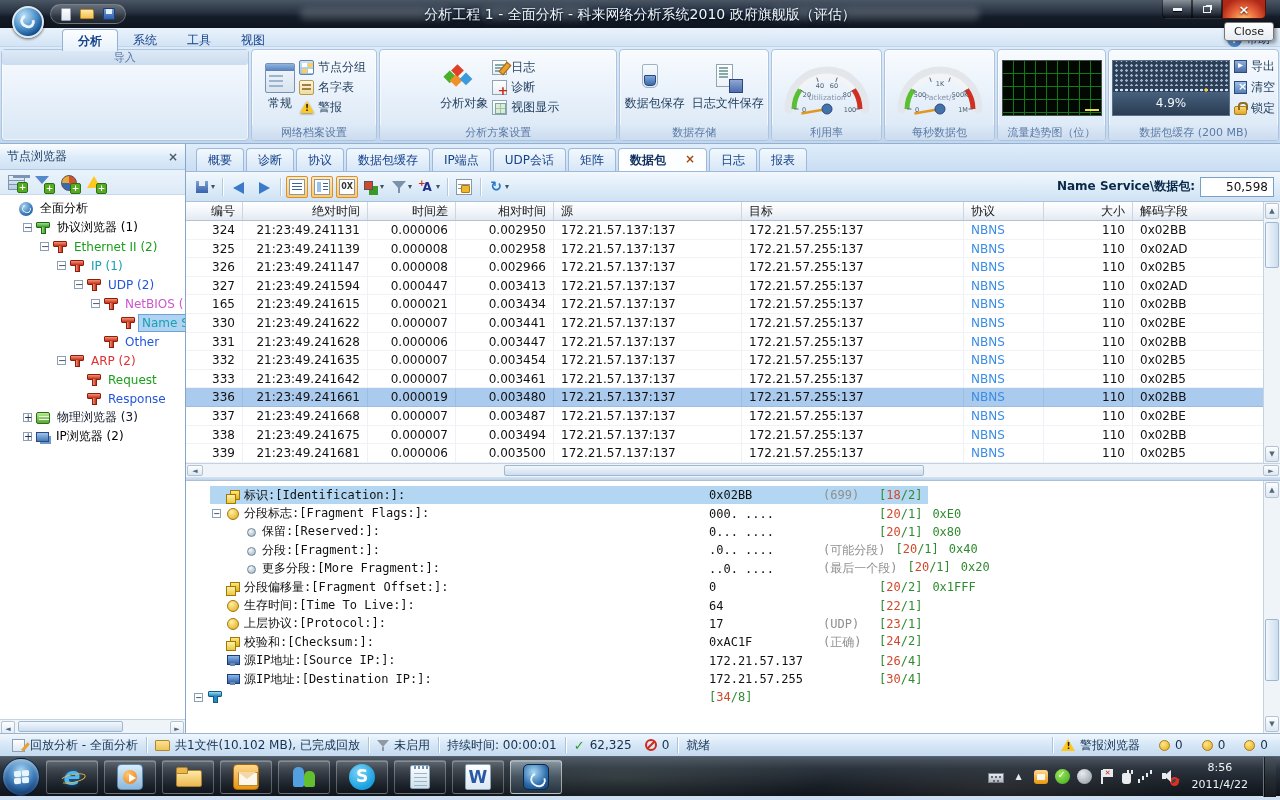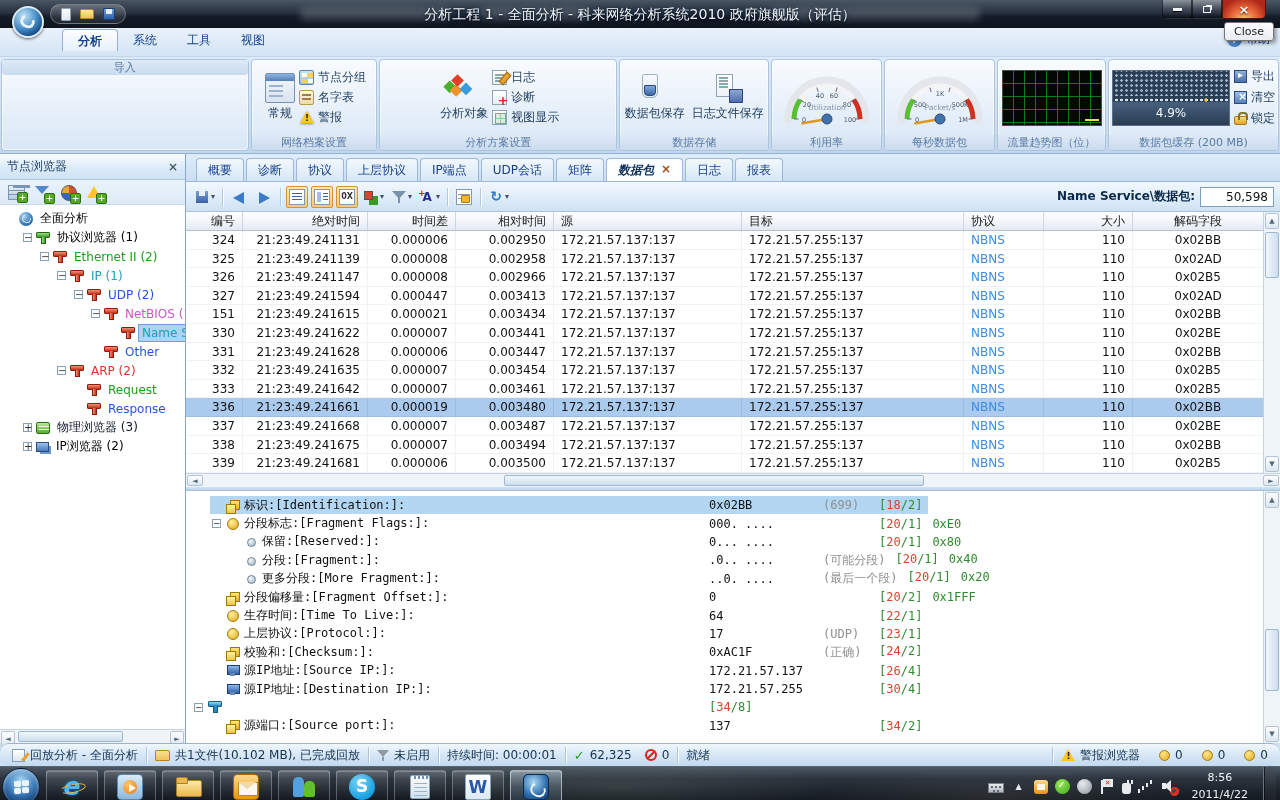--- a/index.html
+++ b/index.html
@@ -27,21 +27,21 @@
     background:linear-gradient(rgba(255,255,255,.35),rgba(255,255,255,.1) 45%,rgba(0,0,0,.25)); }
   .wb.first { border-radius:0 0 0 5px; }
   .wb .g-min { width:9px; height:3px; background:#f2f6fa; box-shadow:0 1px 1px #000; }
   .wb .g-rest { width:8px; height:7px; border:1px solid #f2f6fa; box-shadow:2px -2px 0 -1px #f2f6fa; }
   .wb.close { width:44px; border-radius:0 0 5px 0; color:#fff; font-weight:bold; font-size:13px;
     background:radial-gradient(circle at 50% 120%, #ffd27a, #e8663a 45%, #b02818 80%); text-shadow:0 1px 2px #400; }
   #close-tooltip { position:absolute; right:6px; top:22px; z-index:60; padding:2px 9px; font-size:11px; color:#222;
     background:linear-gradient(#ffffff,#e6ebf2); border:1px solid #767676; border-radius:3px; box-shadow:2px 2px 4px rgba(0,0,0,.45); }
 
   
-  #tabrow { position:relative; height:29px; background:linear-gradient(#e9f2fb,#d3e4f5); flex:none; border-bottom:1px solid #c3d5ea; }
+  #tabrow { position:relative; height:19px; background:linear-gradient(#e9f2fb,#d3e4f5); flex:none; border-bottom:1px solid #c3d5ea; }
   #ribbon-tabs { position:absolute; left:62px; top:1px; display:flex; height:22px; }
   .rtab { padding:3px 15px 0; color:#15428b; font-size:12px; }
   .rtab.active { background:linear-gradient(#fdfeff,#e6f0fa); border:1px solid #96b1d4; border-bottom:none; border-radius:4px 4px 0 0; font-weight:bold; }
   #help-area { position:absolute; right:10px; top:3px; display:flex; align-items:center; gap:4px; color:#15428b; }
   .help-q { width:15px; height:15px; border-radius:50%; background:radial-gradient(circle at 35% 30%,#8fc2ee,#2565c0); color:#fff; font-size:10px; font-weight:bold; text-align:center; line-height:15px; }
 
   
   #ribbon { height:97px; flex:none; display:flex; align-items:stretch; padding:2px 1px; gap:2px;
     background:linear-gradient(#dcebfa,#cfe0f3 55%,#c2d7ed); border-bottom:1px solid #93afd2; }
   .rgroup { display:flex; flex-direction:column; border:1px solid #aec3dd; border-radius:4px;
@@ -153,21 +153,21 @@
   .i-phys-browser::before { content:""; position:absolute; left:2px; top:3px; width:10px; height:1.5px; background:#e8f8d8; box-shadow:0 3px 0 #e8f8d8; }
   .i-ip-browser { width:13px; height:10px; background:linear-gradient(#9cc4ec,#4878b8); border:1px solid #2c4a80; box-shadow:3px 3px 0 -1px #6898cc; }
   .tlabel { padding:1px 3px; }
   .tlabel.sel { background:#b0d3f2; outline:1px solid #6ba3d8; }
 
   
   #main { flex:1; display:flex; flex-direction:column; min-width:0; }
   #doc-tabs { height:28px; flex:none; display:flex; align-items:flex-end; gap:2px; padding:4px 4px 0 10px;
     background:linear-gradient(#dfedfb,#c9ddf2); border-bottom:1px solid #9db8d8; }
   .dtab { height:23px; padding:3px 11px 0; color:#15428b; background:linear-gradient(#f2f8fd,#d7e7f7); border:1px solid #9db8d8; border-bottom:none; border-radius:4px 4px 0 0; white-space:nowrap; }
-  .dtab.active { background:#fdfeff; color:#10305e; font-weight:bold; display:flex; gap:7px;font-style:italic; }
+  .dtab.active { background:#fdfeff; color:#10305e; font-weight:bold; display:flex; gap:19px; }
   .dtab .x { color:#a04a10; font-weight:bold; }
   #ptoolbar { height:30px; flex:none; display:flex; align-items:center; gap:3px; padding:0 6px;
     background:linear-gradient(#f2f8fd,#dcebf8 60%,#cfe2f3); border-bottom:1px solid #a9c2dc; }
   .tbtn { height:22px; min-width:22px; display:flex; align-items:center; justify-content:center; gap:1px; border-radius:2px; padding:0 2px; }
   .tbtn.on { background:linear-gradient(#ffe9bc,#ffc968); border:1px solid #d89030; }
   .tsep { width:1px; height:18px; background:#b4c8de; box-shadow:1px 0 0 #fff; margin:0 2px; }
   .caret { font-size:8px; color:#40506a; }
   .mi { position:relative; width:16px; height:16px; display:inline-block; }
   .mi-save { background:linear-gradient(#7da0d4,#3a62a8) content-box; padding:2px; }
   .mi-save::after { content:""; position:absolute; left:5px; top:2px; width:6px; height:5px; background:#e8eef6; }
@@ -200,21 +200,21 @@
   #ptable { flex:1; min-width:0; display:flex; flex-direction:column; }
   #phead { height:19px; flex:none; display:flex; background:linear-gradient(#ffffff,#f0f4f9 60%,#e2e9f2); border-bottom:1px solid #b5c2d4; }
   .hcell { border-right:1px solid #ccd6e2; padding:0 7px; line-height:18px; color:#1a1a1a; white-space:nowrap; overflow:hidden; flex:none; }
   #pbody { flex:1; overflow:hidden; }
   .prow { display:flex; height:18.6px; line-height:18.4px; border-bottom:1px solid #f0f2f6; background:#fff; }
   .prow.sel { background:#abcbee; border-bottom-color:#9cbce4; }
   .pcell { border-right:1px solid #eef1f5; padding:0 7px; white-space:nowrap; overflow:hidden; color:#111; flex:none; }
   .prow.sel .pcell { border-right-color:#9cbce4; }
   .ar { text-align:right; }
   .proto { color:#3b8ce4; }
-  .c0{width:57px}.c1{width:125px}.c2{width:88px}.c3{width:98px}.c4{width:188px}.c5{width:222px}.c6{width:80px}.c7{width:89px}.c8{flex:1 1 auto !important; border-right:none;text-align:center;}
+  .c0{width:57px}.c1{width:125px}.c2{width:88px}.c3{width:98px}.c4{width:188px}.c5{width:222px}.c6{width:80px}.c7{width:89px}.c8{flex:1 1 auto !important; border-right:none;}
 
   .vscroll { width:17px; flex:none; display:flex; flex-direction:column; background:#eff4f9; border-left:1px solid #c4d2e2; }
   .sbtn { height:16px; flex:none; display:flex; align-items:center; justify-content:center; font-size:7px; color:#50687e;
     background:linear-gradient(#fdfeff,#dde7f1); border:1px solid #b4c2d4; border-radius:2px; margin:1px; }
   .strack { flex:1; position:relative; }
   .sthumb { position:absolute; left:1px; right:1px; border-radius:2px; background:linear-gradient(90deg,#f2f7fc,#cdddee); border:1px solid #9fb8d2; }
   #hscroll { height:14px; flex:none; display:flex; background:#eff4f9; border-top:1px solid #c4d2e2; }
   #hscroll .sbtn { width:16px; height:auto; margin:1px; }
   #hscroll .strack { flex:1; position:relative; }
   #hscroll .sthumb { top:1px; bottom:1px; left:300px; width:420px; background:linear-gradient(#f2f7fc,#cdddee); }
@@ -246,21 +246,21 @@
   .dhdr .dlabel { color:#0018c8; font-weight:bold; text-decoration:underline; }
 
   
   #sb-hscroll { height:14px; flex:none; display:flex; background:#eff4f9; border-top:1px solid #c4d2e2; }
   #sb-hscroll .sbtn { width:14px; margin:1px; }
   #sb-hscroll .strack { flex:1; position:relative; }
   #sb-hscroll .sthumb { top:1px; bottom:1px; left:2px; width:105px; background:linear-gradient(#f2f7fc,#cdddee); }
 
   
   #statusbar { height:23px; flex:none; display:flex; align-items:center; color:#14324f; font-size:12px;
-    background:linear-gradient(#f0f7fd,#d6e7f7 50%,#c4daee); border-top:1px solid #98b4d4; padding:0 4px;border-radius:9px; }
+    background:linear-gradient(#f0f7fd,#d6e7f7 50%,#c4daee); border-top:1px solid #98b4d4; padding:0 4px; }
   .sseg { display:flex; align-items:center; gap:5px; padding:0 8px; white-space:nowrap; }
   .sseg.grow { flex:1; }
   .ssep { width:1px; height:16px; background:#a8c4de; box-shadow:1px 0 0 #fff; }
   .si { position:relative; display:inline-block; }
   .si-replay { width:13px; height:13px; background:linear-gradient(#fff,#dce6f0); border:1px solid #8aa0b8; }
   .si-replay::after { content:""; position:absolute; right:-3px; bottom:-1px; width:3px; height:10px; background:#e8a030; transform:rotate(40deg); }
   .si-folder { width:15px; height:11px; background:linear-gradient(#fbe194,#eec35a); border:1px solid #b08626; border-radius:1px 2px 1px 1px; }
   .si-funnel::before { content:""; display:block; border-left:6px solid transparent; border-right:6px solid transparent; border-top:7px solid #8f9aa6; }
   .si-funnel::after { content:""; display:block; margin-left:5px; width:2px; height:4px; background:#8f9aa6; }
   .si-check { color:#28a028; font-weight:bold; font-size:13px; }
@@ -623,21 +623,21 @@
           </span>
         <span class="sbtn">►</span>
       </div>
     </div>
 
     <div id="main">
       <div id="doc-tabs">
           <div class="dtab"><span>概要</span></div>
           <div class="dtab"><span>诊断</span></div>
           <div class="dtab"><span>协议</span></div>
-          <div class="dtab"><span>上层协议</span></div>
+          <div class="dtab"><span>数据包缓存</span></div>
           <div class="dtab"><span>IP端点</span></div>
           <div class="dtab"><span>UDP会话</span></div>
           <div class="dtab"><span>矩阵</span></div>
           <div class="dtab active">
             <span>数据包</span>
             <span class="x">×</span>
           </div>
           <div class="dtab"><span>日志</span></div>
           <div class="dtab"><span>报表</span></div>
         </div>
@@ -744,21 +744,21 @@
                 <div class="pcell c1 ar">21:23:49.241594</div>
                 <div class="pcell c2 ar">0.000447</div>
                 <div class="pcell c3 ar">0.003413</div>
                 <div class="pcell c4">172.21.57.137:137</div>
                 <div class="pcell c5">172.21.57.255:137</div>
                 <div class="pcell c6 proto">NBNS</div>
                 <div class="pcell c7 ar">110</div>
                 <div class="pcell c8">0x02AD</div>
               </div>
               <div class="prow">
-                <div class="pcell c0 ar">151</div>
+                <div class="pcell c0 ar">165</div>
                 <div class="pcell c1 ar">21:23:49.241615</div>
                 <div class="pcell c2 ar">0.000021</div>
                 <div class="pcell c3 ar">0.003434</div>
                 <div class="pcell c4">172.21.57.137:137</div>
                 <div class="pcell c5">172.21.57.255:137</div>
                 <div class="pcell c6 proto">NBNS</div>
                 <div class="pcell c7 ar">110</div>
                 <div class="pcell c8">0x02BB</div>
               </div>
               <div class="prow">
@@ -983,30 +983,20 @@
               <span class="dval">172.21.57.255</span>
               <span class="dtail">
                 <span class="dnote"></span>
                 <span class="doff"><span class="og">[</span><span class="or">30</span><span class="og">/4]</span></span>
               </span>
             </div>
             <div class="drow dhdr" style="padding-left: 8px;">
               <span class="dexp">−</span>
               <span class="dic di-proto"></span>
               <span class="dval"><span class="og">[</span><span class="or">34</span><span class="og">/8]</span></span>
-            </div>
-            <div class="drow" style="padding-left: 26px;">
-              <span class="dexp-sp"></span>
-              <span class="dic di-fields"></span>
-              <span class="dlabel">源端口:[Source port:]:</span>
-              <span class="dval">137</span>
-              <span class="dtail">
-                <span class="dnote"></span>
-                <span class="doff"><span class="og">[</span><span class="or">34</span><span class="og">/2]</span></span>
-              </span>
             </div>
           </div>
         <div class="vscroll">
           <span class="sbtn">▲</span>
           <span class="strack">
               <span class="sthumb" style="top:120px;height:62px"></span>
             </span>
           <span class="sbtn">▼</span>
         </div>
       </div>

